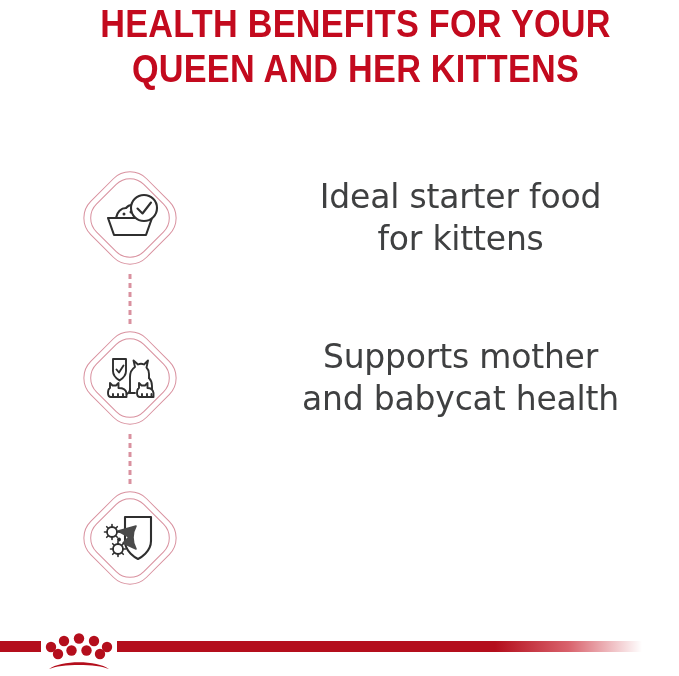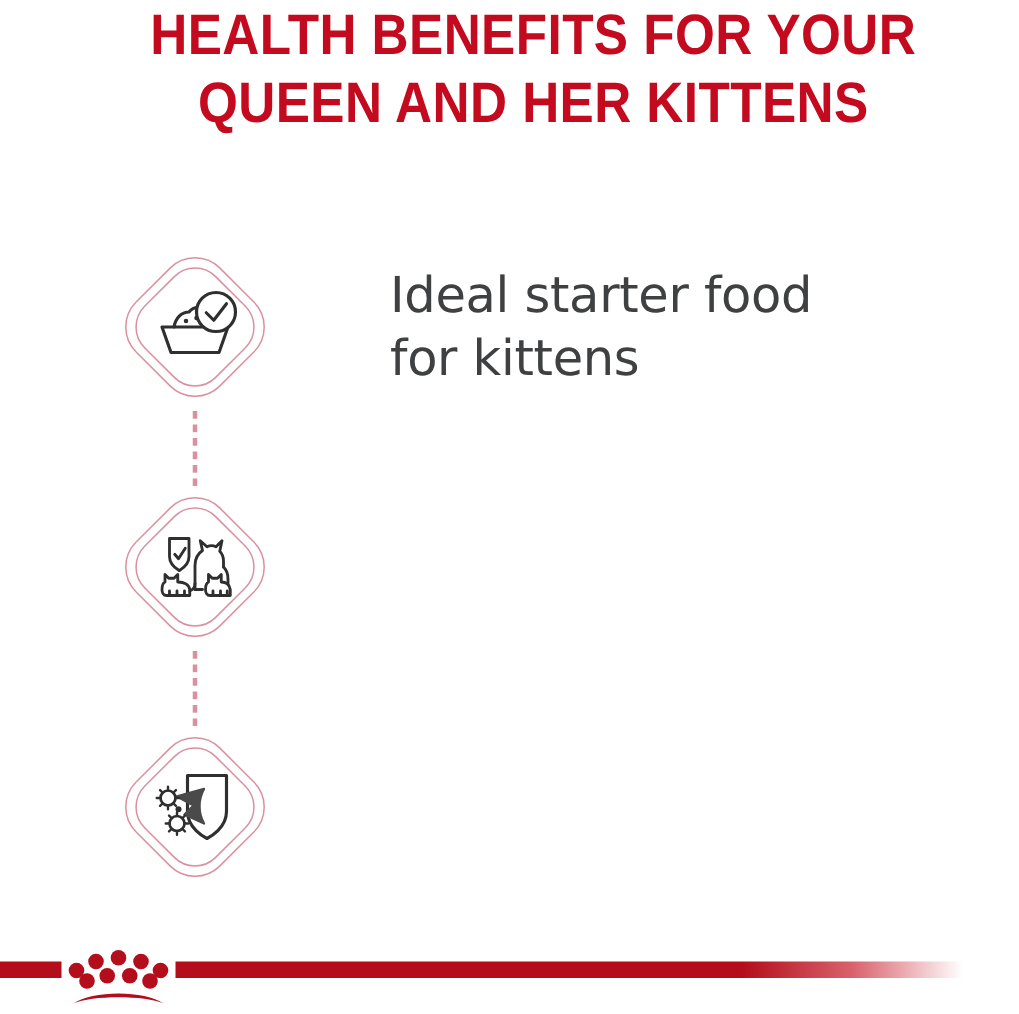--- a/index.html
+++ b/index.html
@@ -47,20 +47,21 @@
     position: absolute;
     top: 138px;
     left: 0;
     width: 679px;
   }
   .benefit-row {
     position: relative;
     display: flex;
     align-items: center;
     height: 160px;
+    text-align: center;
   }
   .badge-cell {
     position: relative;
     width: 260px;
     min-width: 260px;
     height: 160px;
     display: flex;
     align-items: center;
     justify-content: center;
   }
@@ -222,20 +223,24 @@
               <path d="M14 50 L14 47 M19 50 L19 47 M24 50 L24 47"></path>
               <path d="M27.5 47 C30 46 31 44 31 42"></path>
 
               <path d="M40 41 L40 36 L42.5 38.5 L46 38.5 L48.5 36 L48.5 41 C52 41 54 43 54.5 46 L54.5 50 L41 50 C39 50 38 48 38 46 C38 43 39 41.5 40 41 Z" fill="#ffffff"></path>
               <path d="M43 50 L43 47 M48 50 L48 47 M52.5 50 L52.5 47"></path>
             </svg>
           </div>
         </div>
         <div class="connector"></div>
       </div>
+      <div class="text-cell">
+        <div class="benefit-text">Supports mother
+and babycat health</div>
+      </div>
     </div>
 
     <div class="benefit-row">
       <div class="badge-cell">
         <div class="badge">
           <div class="badge-frame outer"></div>
           <div class="badge-frame inner"></div>
           <div class="badge-art">
             <svg viewBox="0 0 62 62" fill="none" stroke="#2f2f2f" stroke-width="2.1" stroke-linecap="round" stroke-linejoin="round">
 

